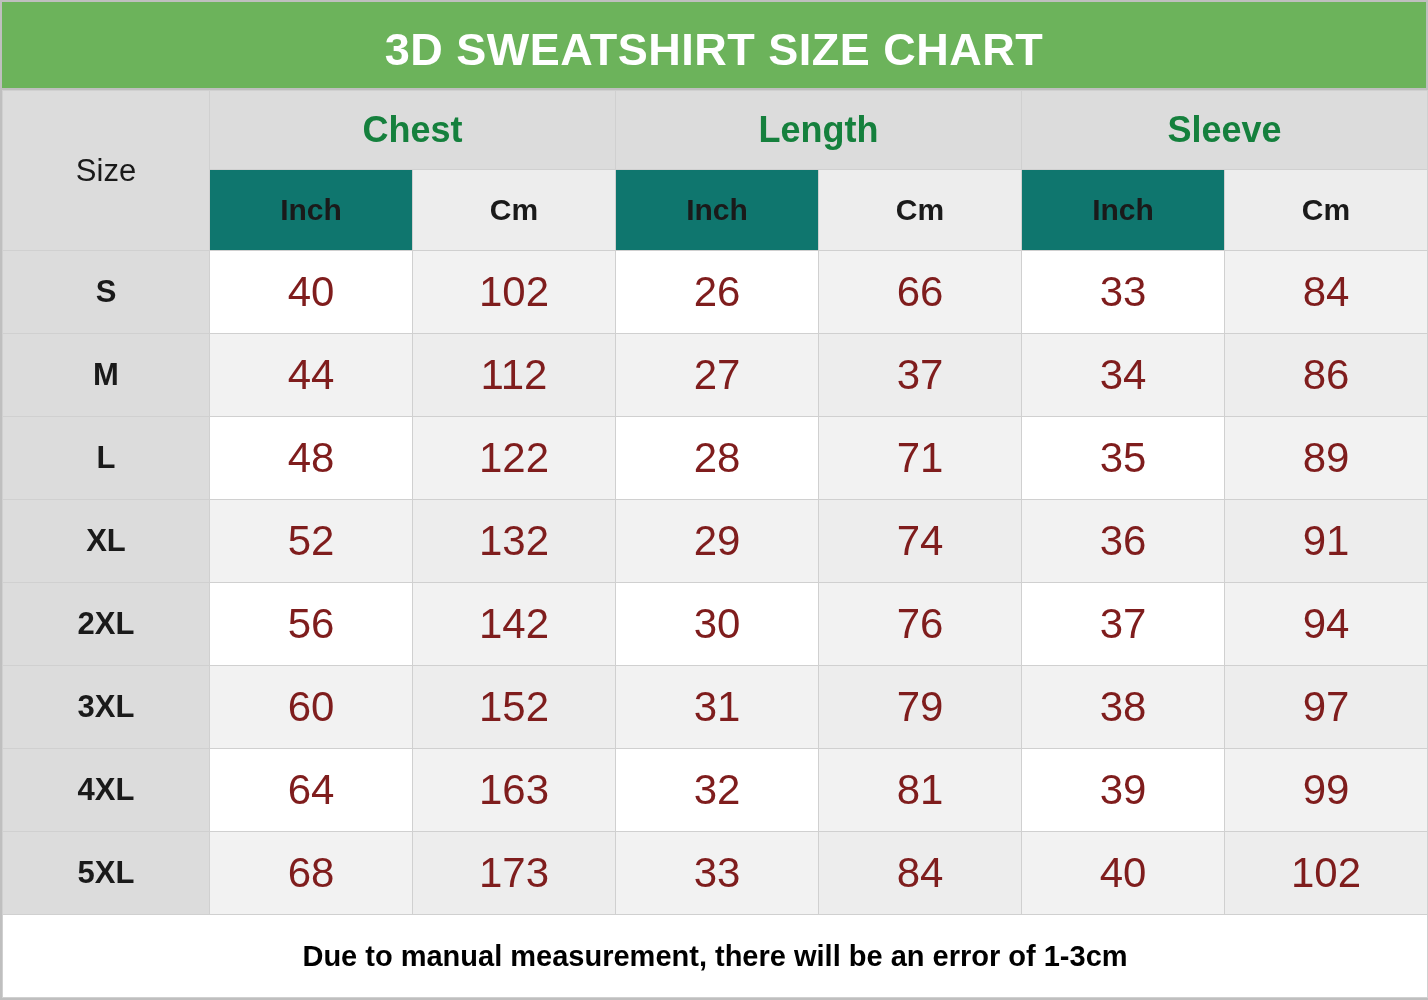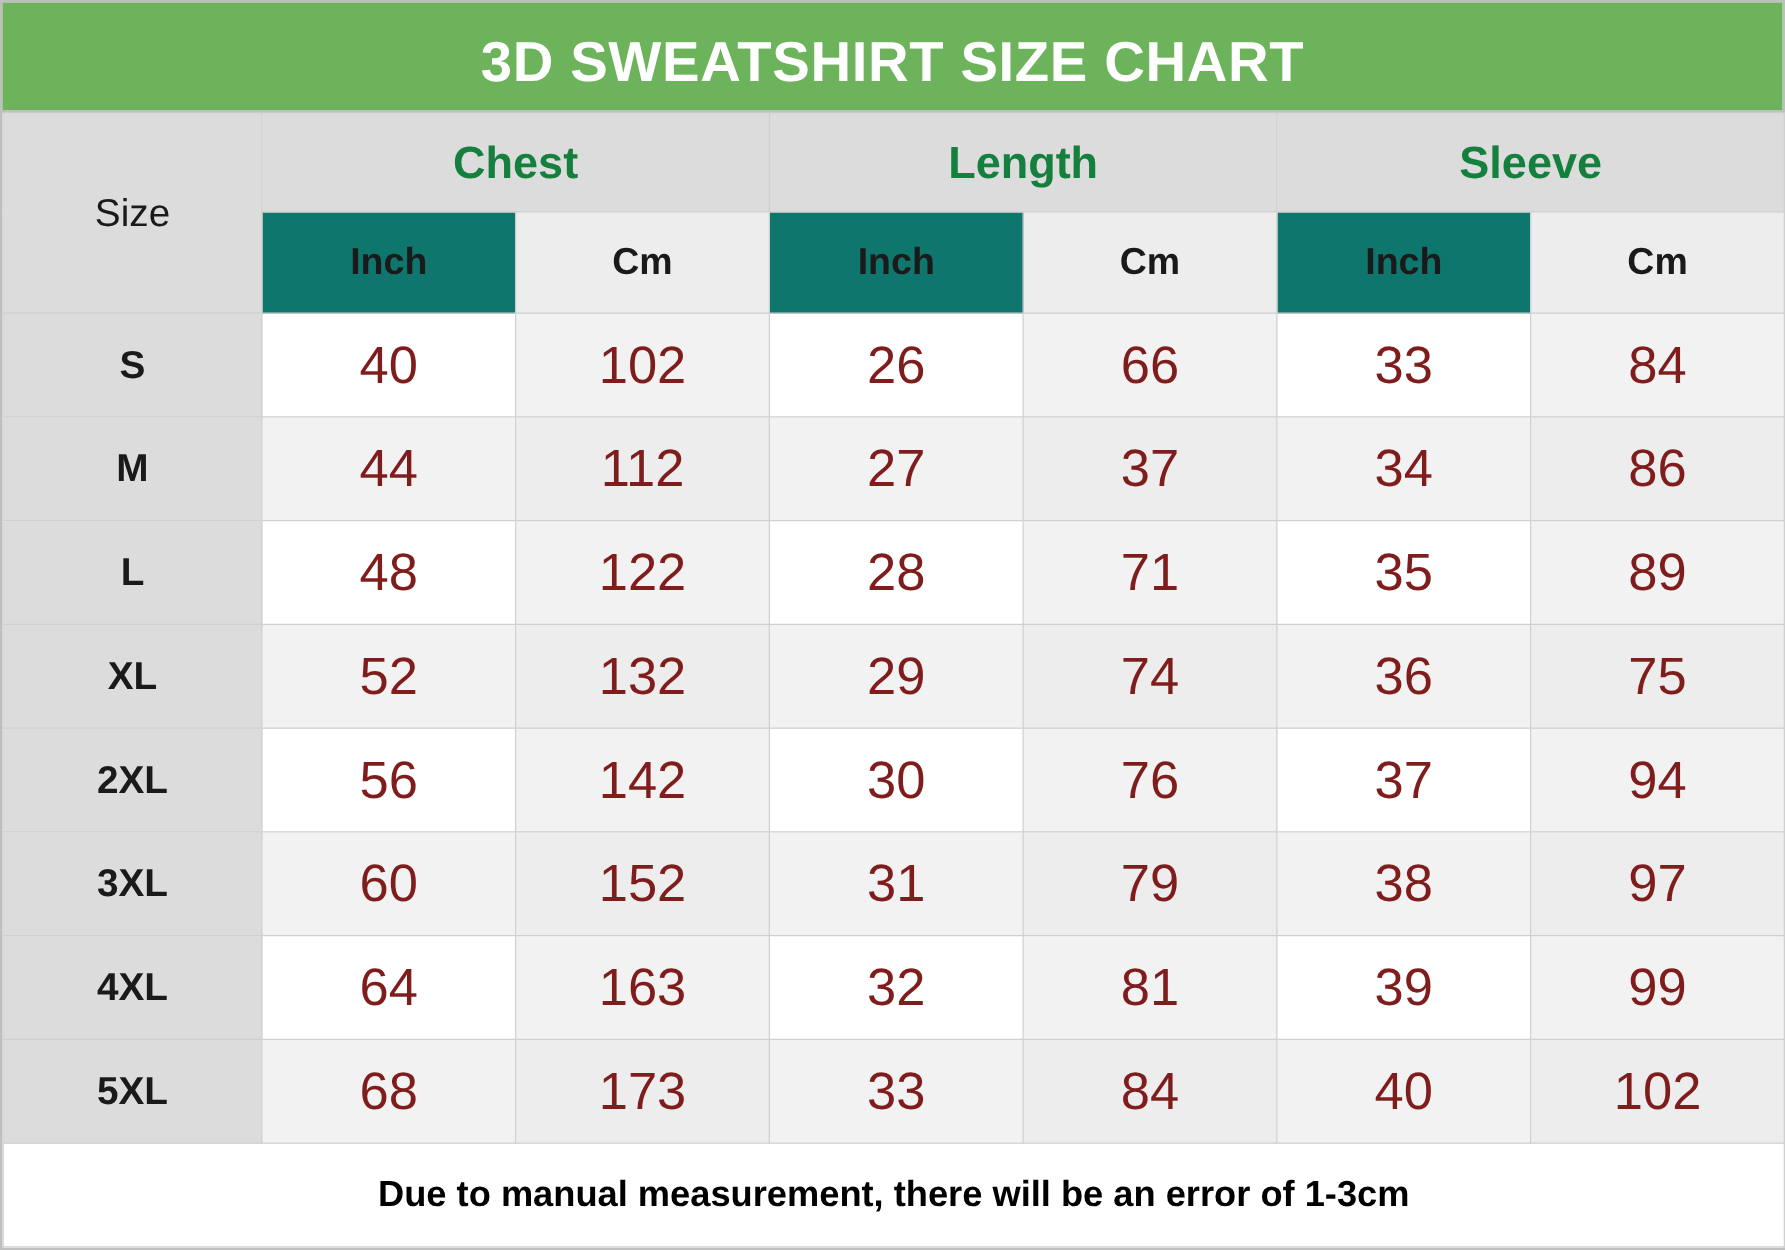--- a/index.html
+++ b/index.html
@@ -176,21 +176,21 @@
         <td class="cell shade">89</td>
       </tr>
 
       <tr>
         <td class="row-label">XL</td>
         <td class="cell shade">52</td>
         <td class="cell shade2">132</td>
         <td class="cell shade">29</td>
         <td class="cell shade2">74</td>
         <td class="cell shade">36</td>
-        <td class="cell shade2">75</td>
+        <td class="cell shade2">91</td>
       </tr>
 
       <tr>
         <td class="row-label">2XL</td>
         <td class="cell">56</td>
         <td class="cell shade">142</td>
         <td class="cell">30</td>
         <td class="cell shade">76</td>
         <td class="cell">37</td>
         <td class="cell shade">94</td>

